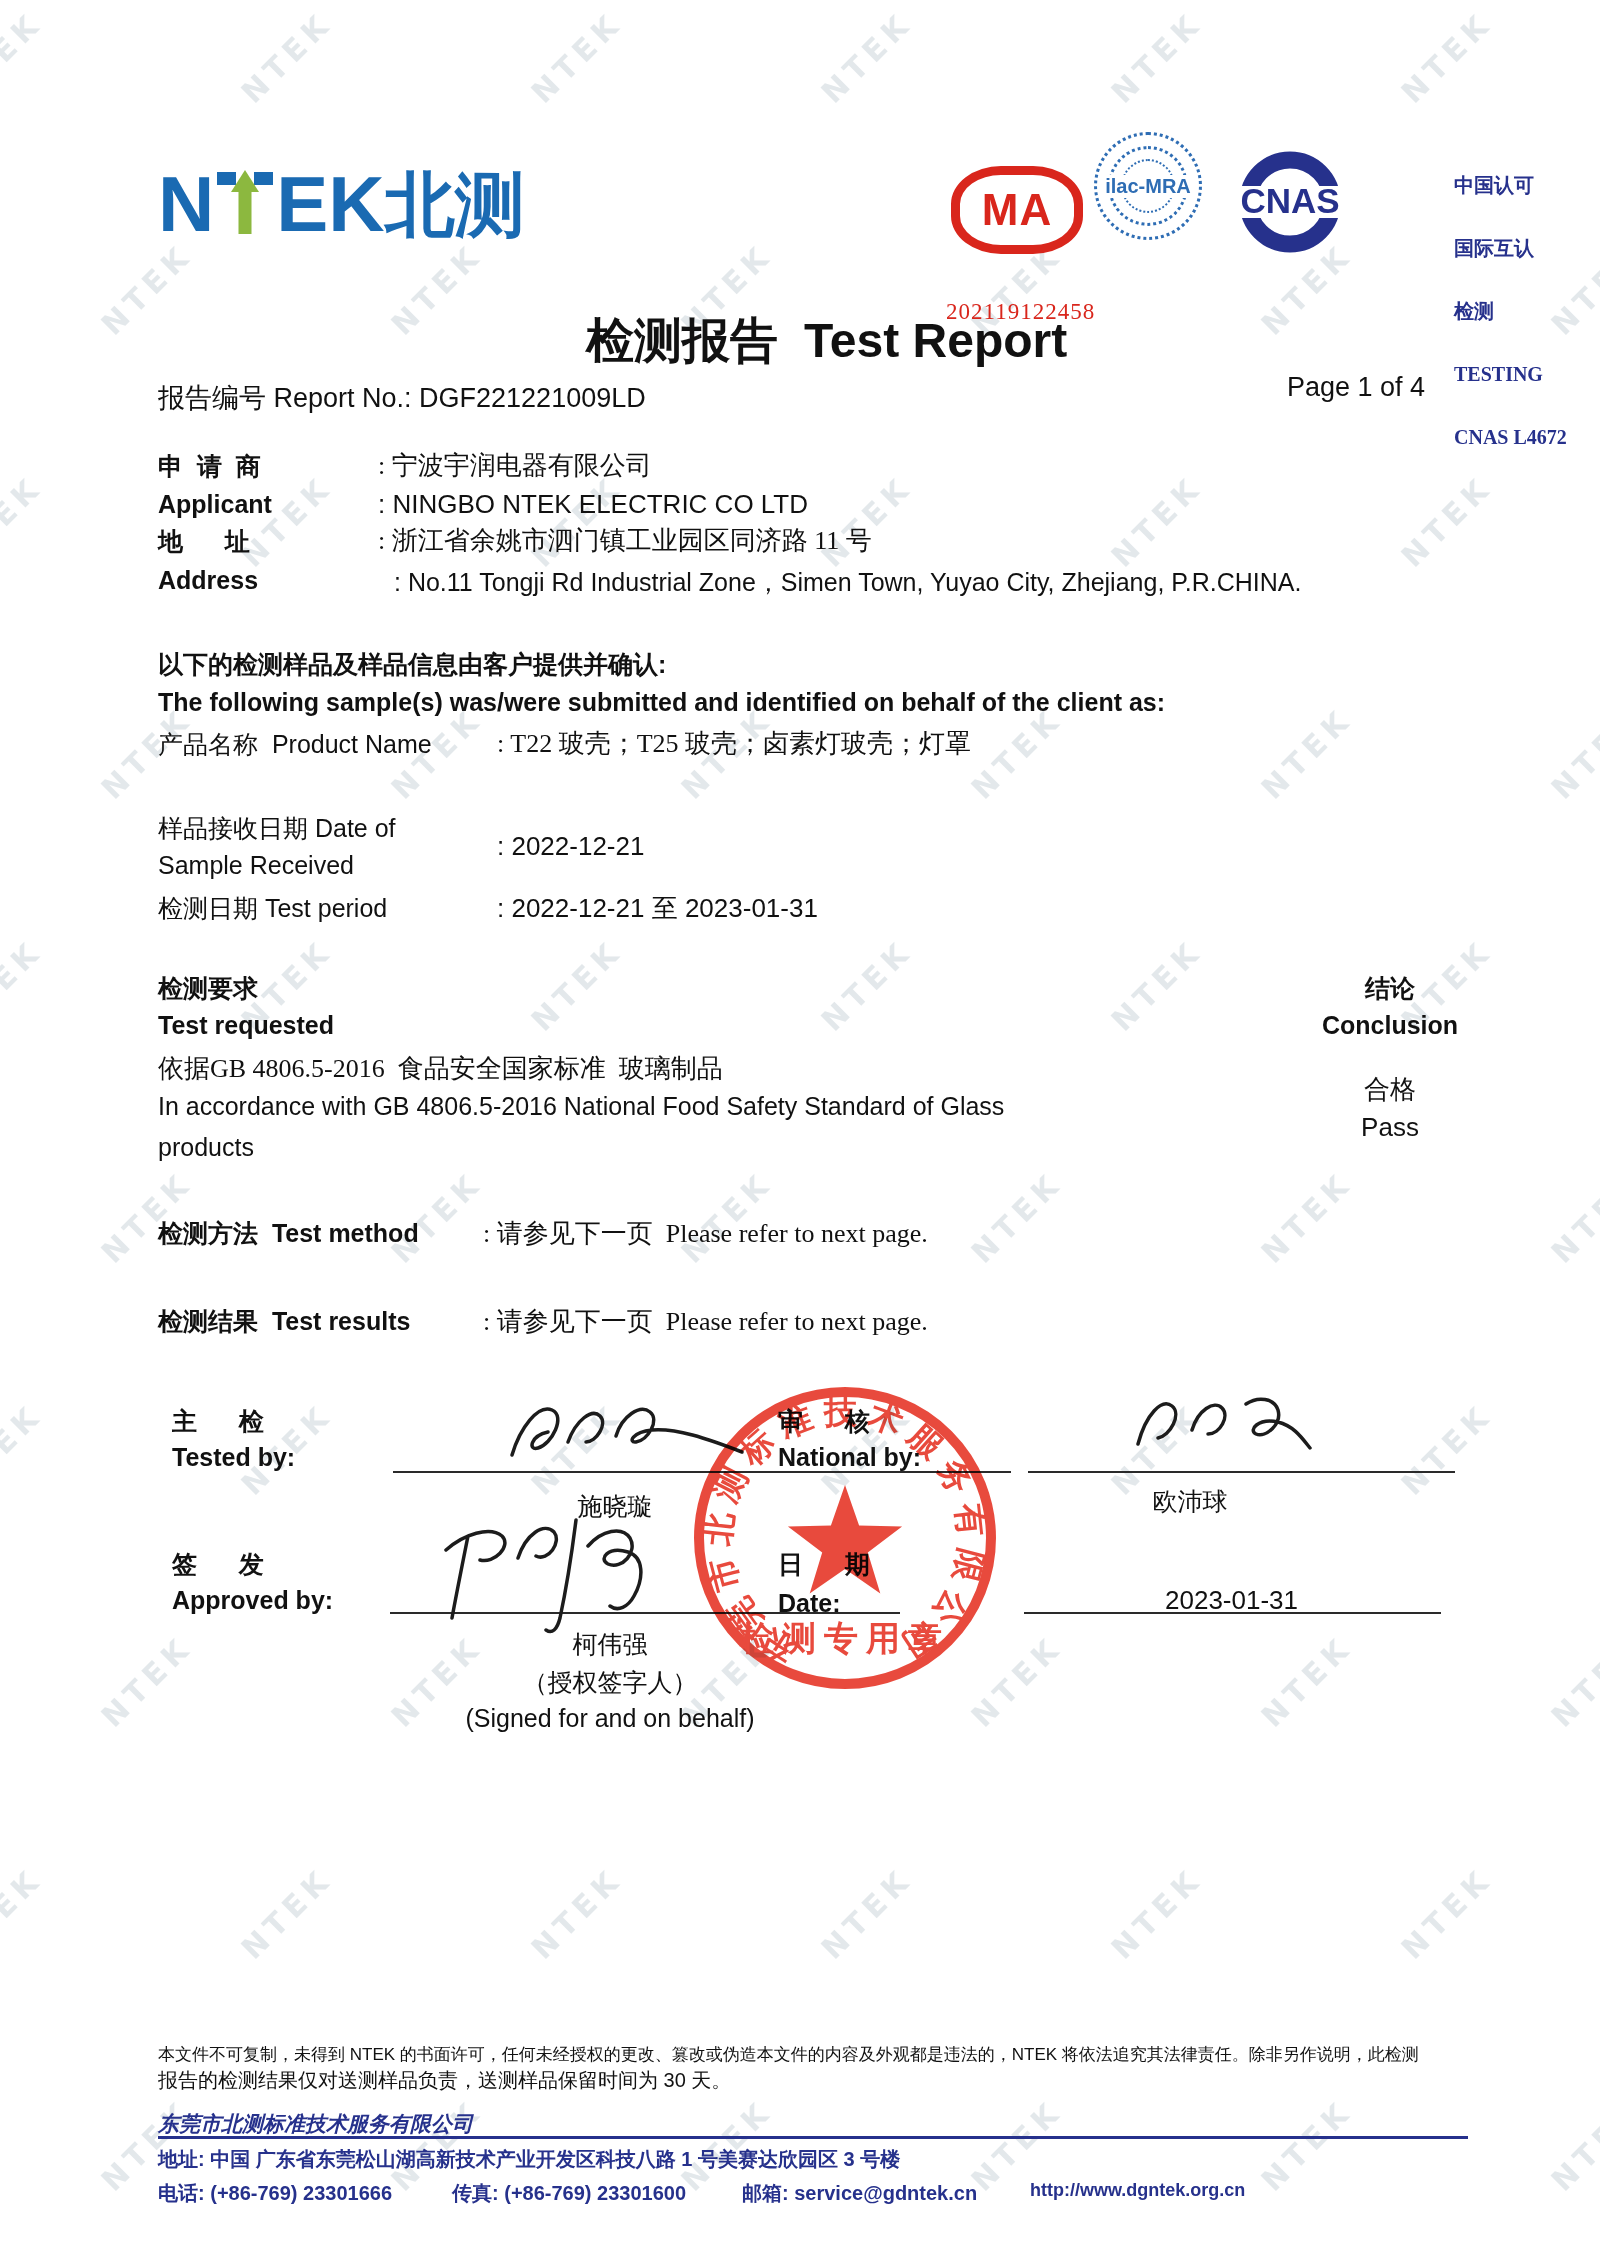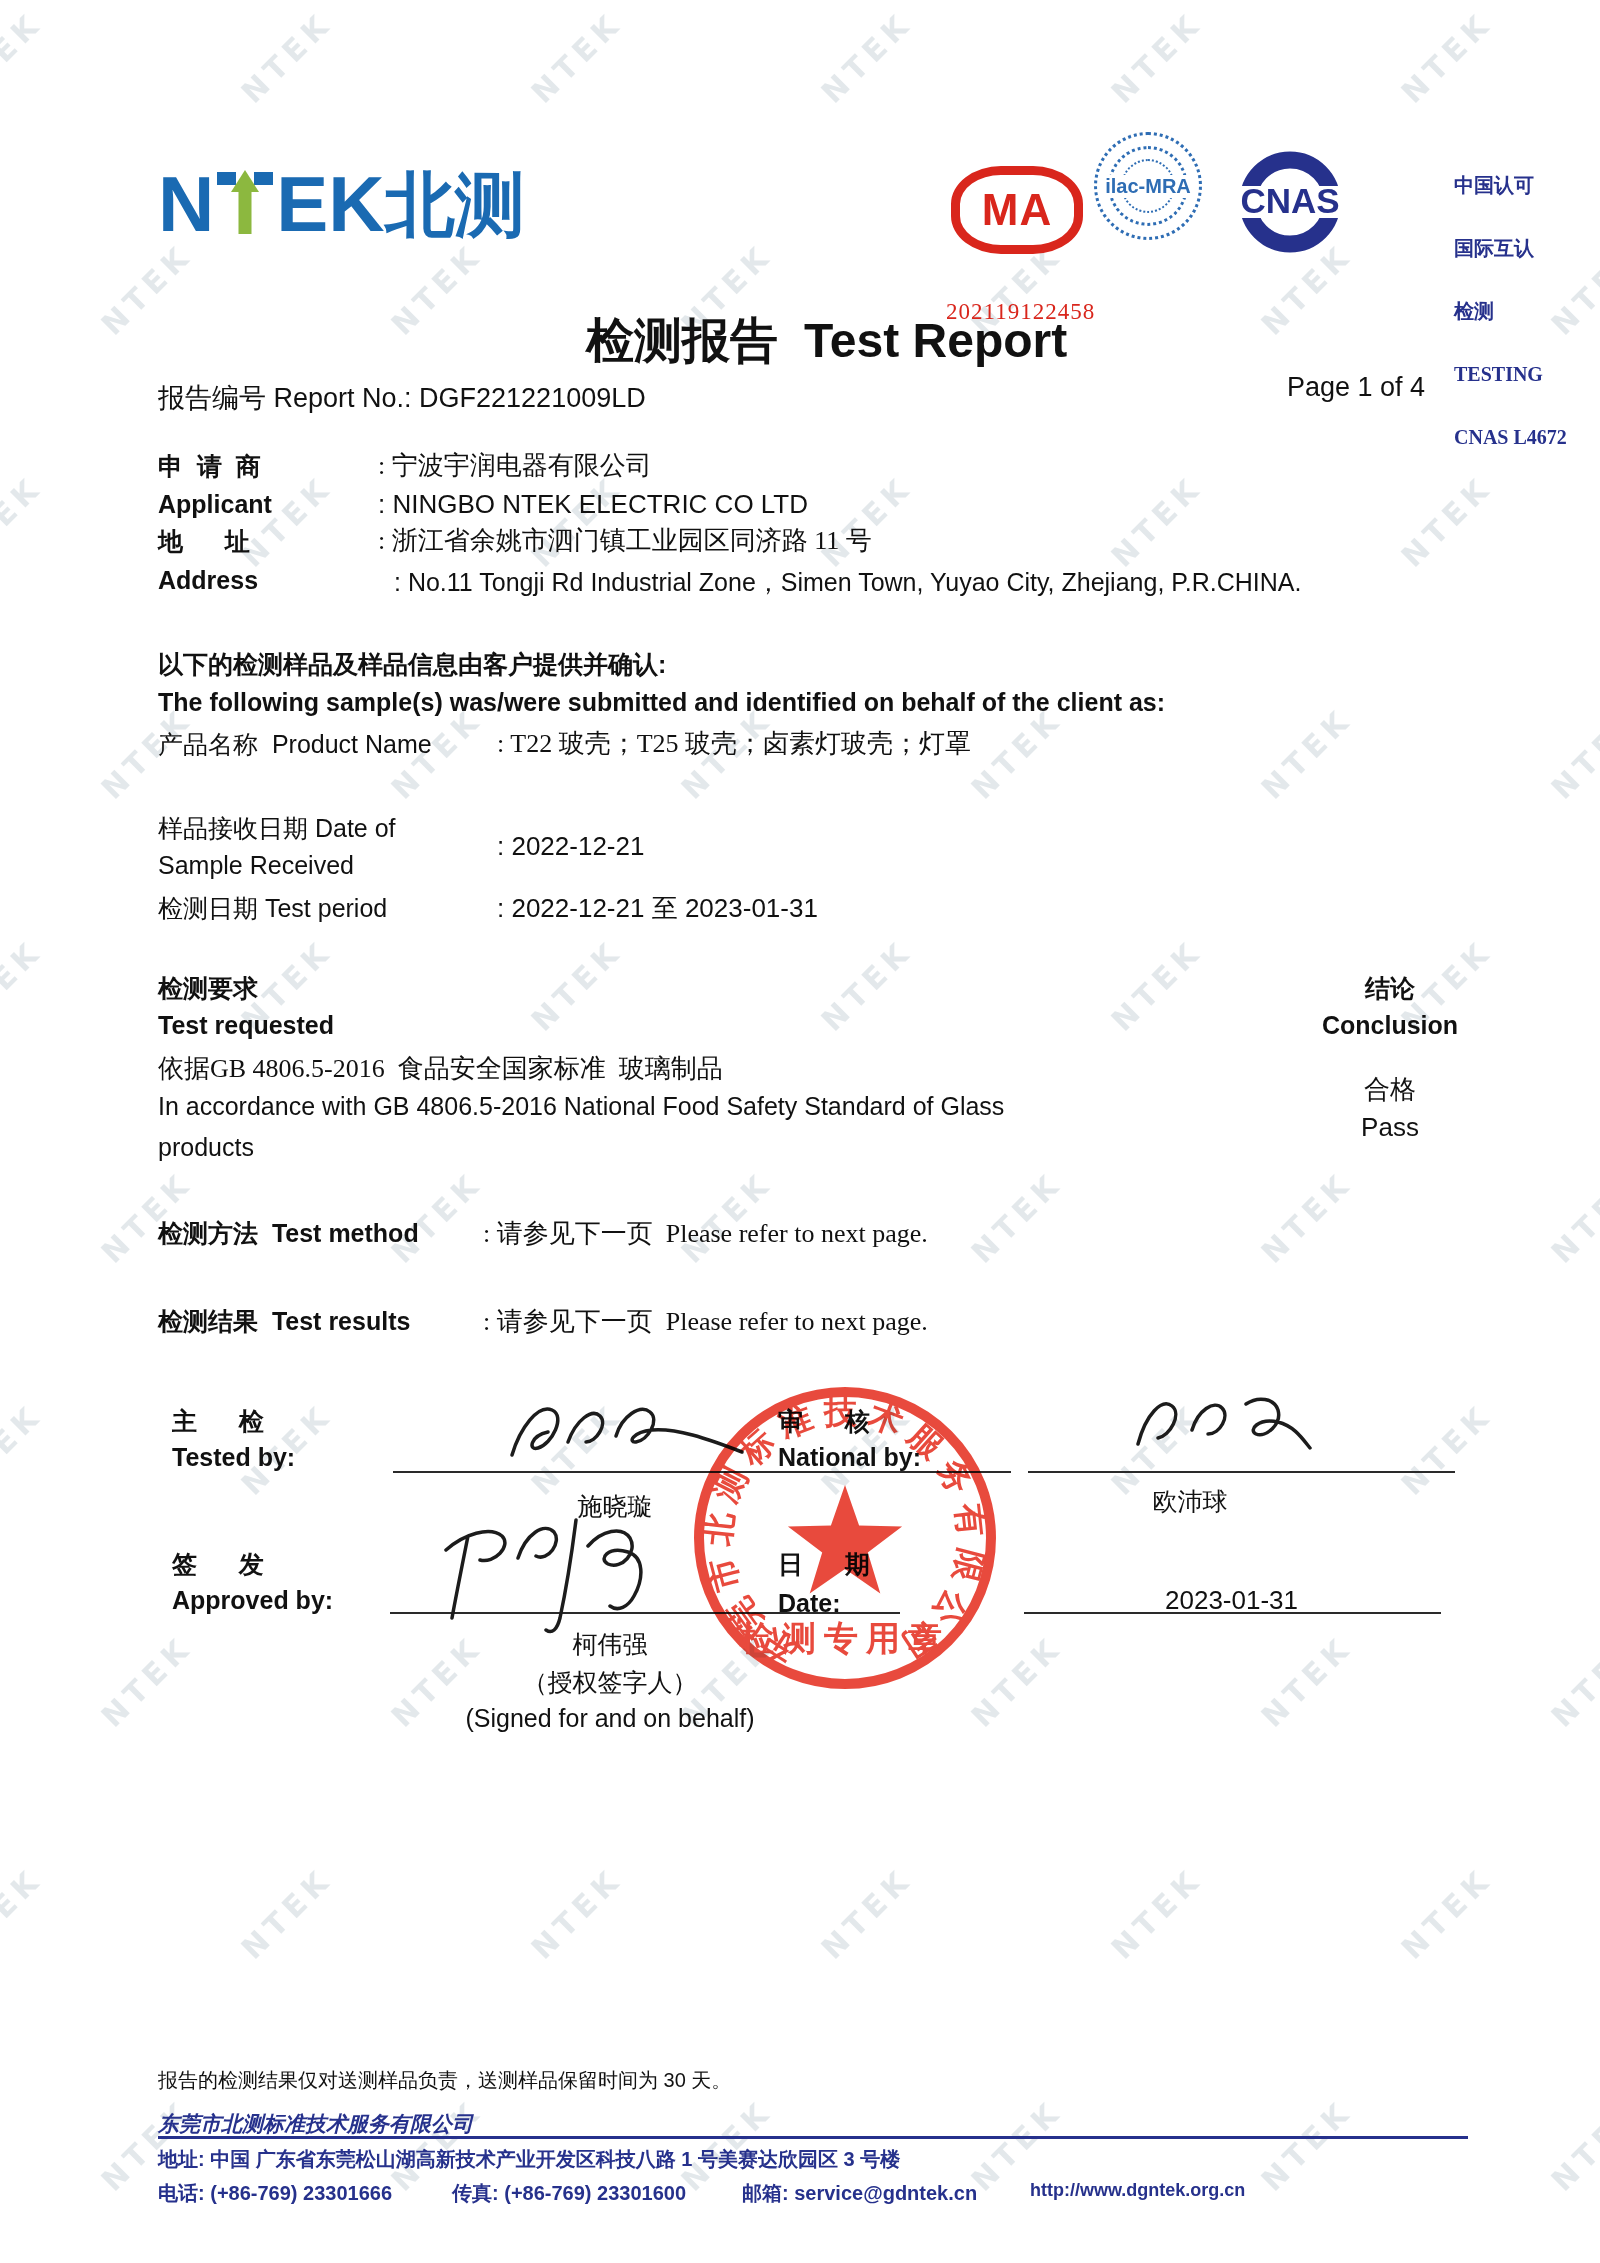--- a/index.html
+++ b/index.html
@@ -218,20 +218,21 @@
   <div class="abs b f25" style="left:778px;top:1589px">Date:</div>
   <div class="abs f26" style="left:1165px;top:1585px">2023-01-31</div>
 
   <div class="line" style="left:390px;top:1612px;width:510px"></div>
   <div class="line" style="left:1024px;top:1612px;width:417px"></div>
 
   <div class="abs f25 serif ctr" style="left:460px;top:1628px;width:300px">柯伟强</div>
   <div class="abs f25 serif ctr" style="left:460px;top:1666px;width:300px">（授权签字人）</div>
   <div class="abs f25 ctr" style="left:430px;top:1704px;width:360px">(Signed for and on behalf)</div>
 
+  <div class="abs" style="left:158px;top:2043px;font-size:17px">本文件不可复制，未得到 NTEK 的书面许可，任何未经授权的更改、篡改或伪造本文件的内容及外观都是违法的，NTEK 将依法追究其法律责任。除非另作说明，此检测</div>
   <div class="abs" style="left:158px;top:2067px;font-size:20px">报告的检测结果仅对送测样品负责，送测样品保留时间为 30 天。</div>
 
   <div class="abs b navy" style="left:158px;top:2110px;font-size:21px;font-style:italic">东莞市北测标准技术服务有限公司</div>
   <div class="underline-navy" style="left:158px;top:2136px;width:1310px"></div>
   <div class="abs b navy" style="left:158px;top:2146px;font-size:20px">地址: 中国 广东省东莞松山湖高新技术产业开发区科技八路 1 号美赛达欣园区 3 号楼</div>
 
   <div class="abs b navy" style="left:158px;top:2180px;font-size:20px">电话: (+86-769) 23301666</div>
   <div class="abs b navy" style="left:452px;top:2180px;font-size:20px">传真: (+86-769) 23301600</div>
   <div class="abs b navy" style="left:742px;top:2180px;font-size:20px">邮箱: service@gdntek.cn</div>
   <div class="abs b navy" style="left:1030px;top:2180px;font-size:18px">http://www.dgntek.org.cn</div>

